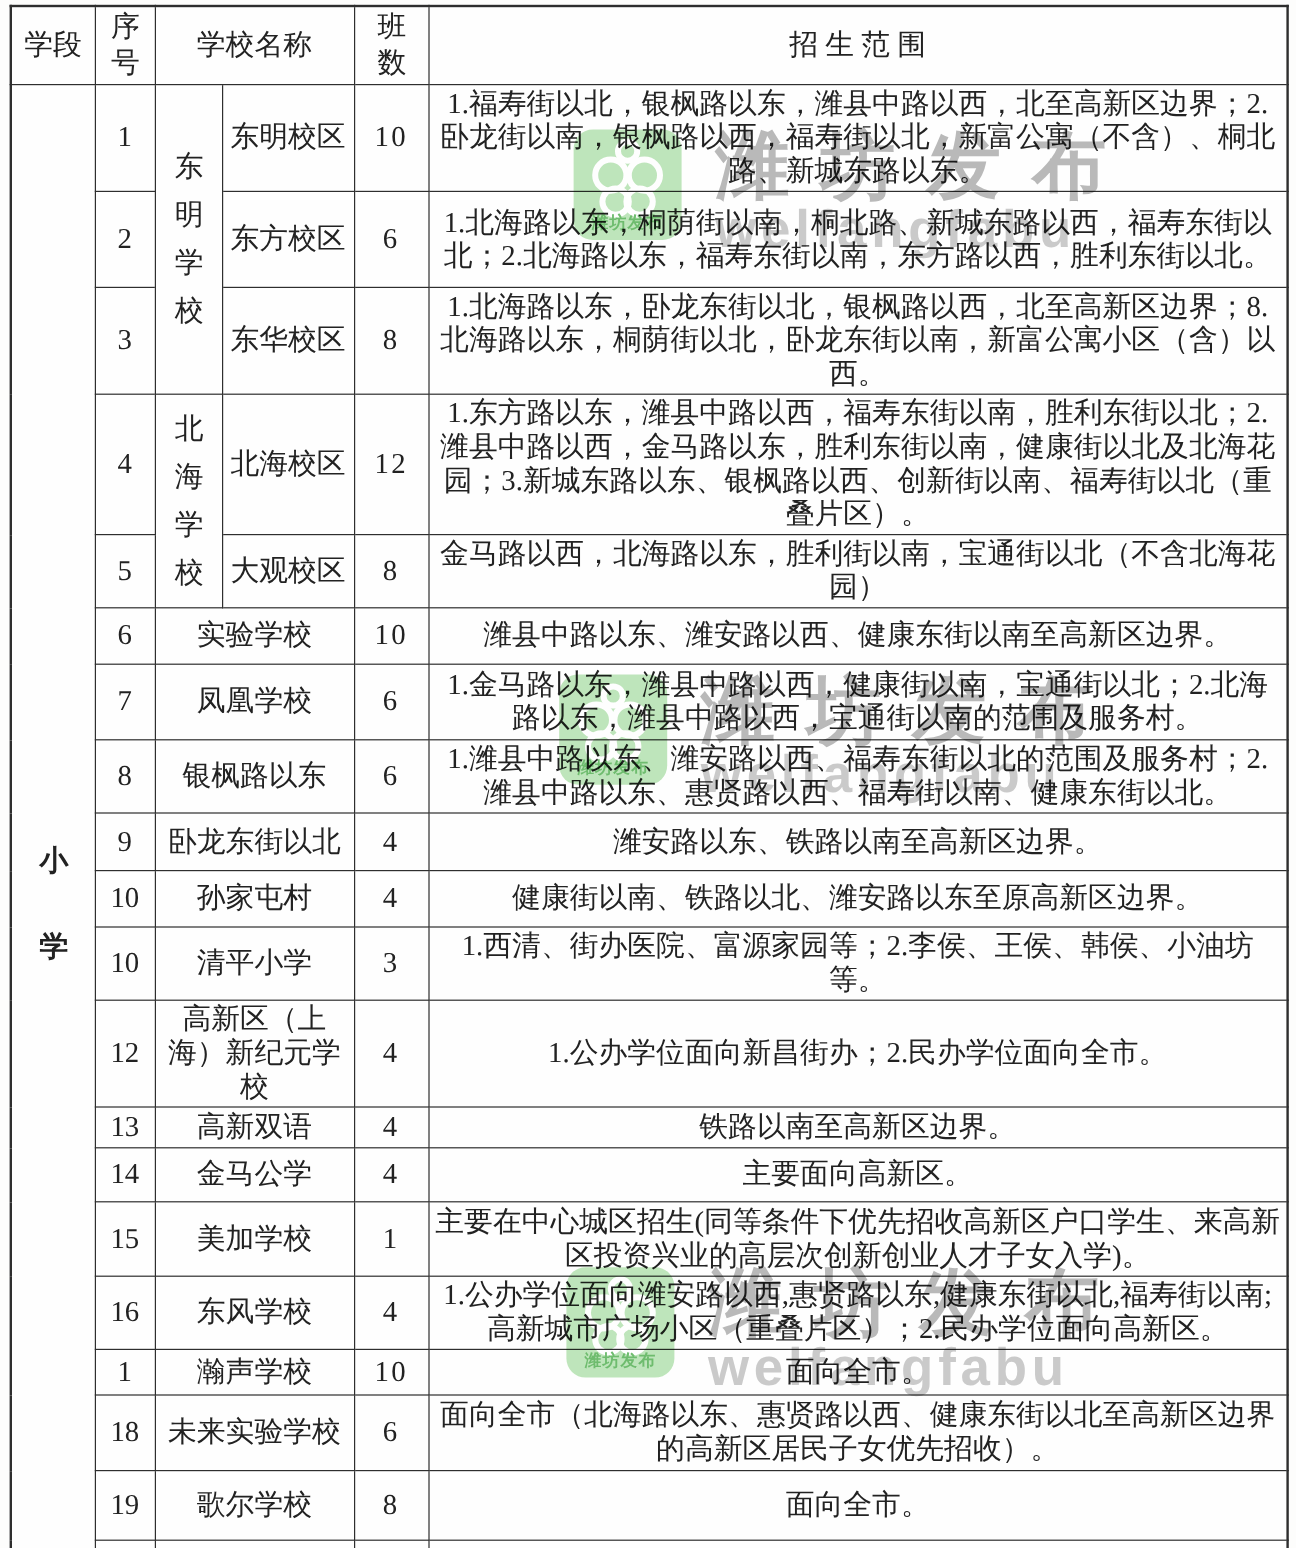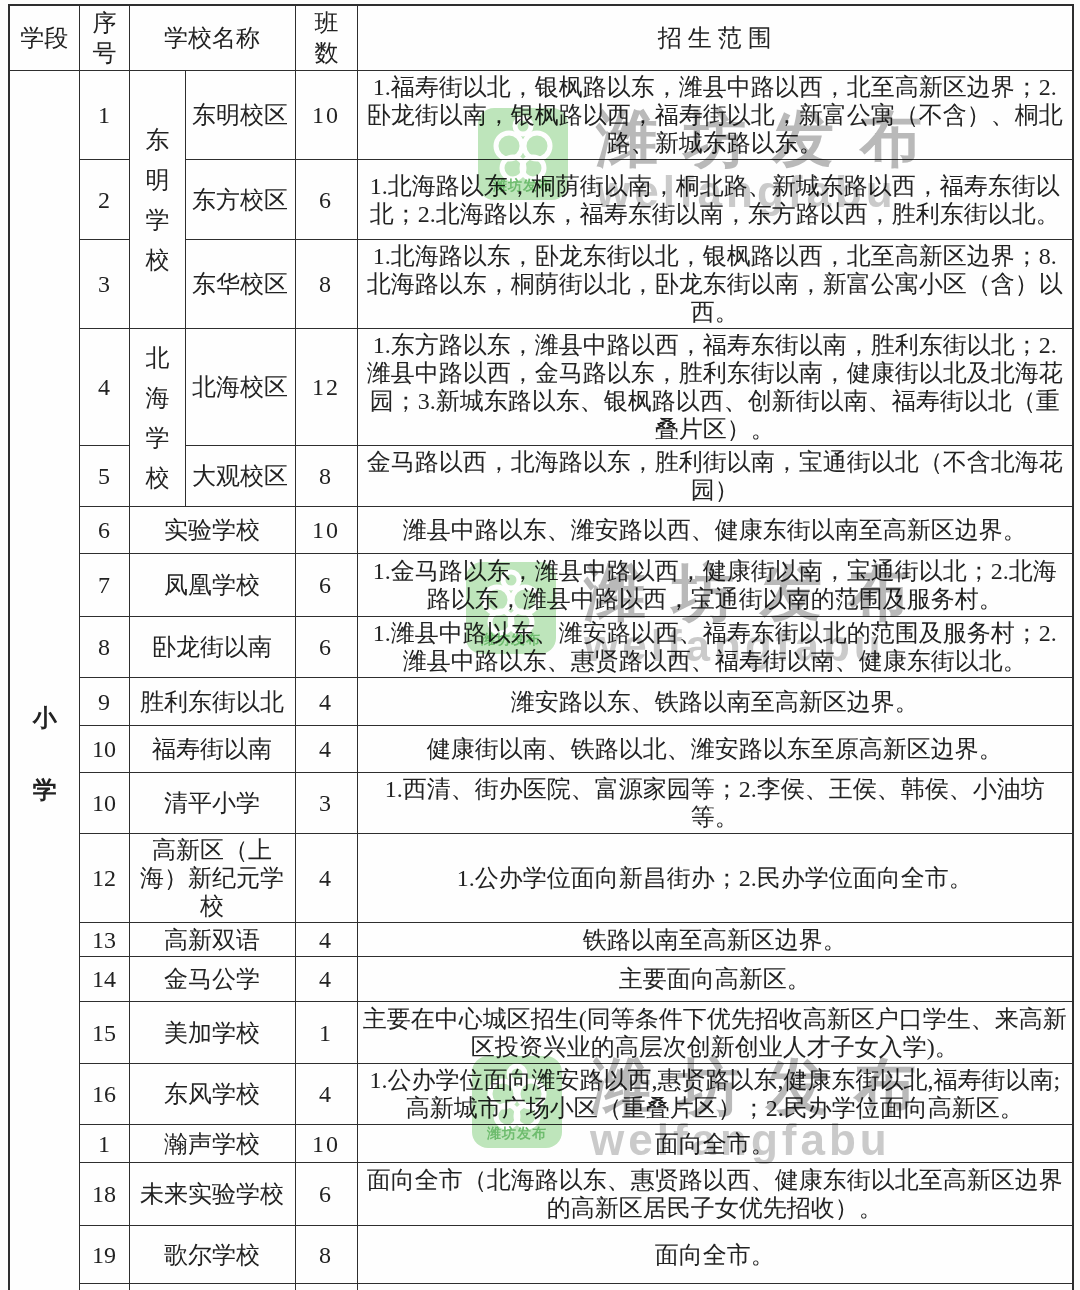--- a/index.html
+++ b/index.html
@@ -156,33 +156,33 @@
         <td class="scope">潍县中路以东、潍安路以西、健康东街以南至高新区边界。</td>
       </tr>
       <tr style="height:63px">
         <td>7</td>
         <td colspan="2">凤凰学校</td>
         <td class="num">6</td>
         <td class="scope">1.金马路以东，潍县中路以西，健康街以南，宝通街以北；2.北海路以东，潍县中路以西，宝通街以南的范围及服务村。</td>
       </tr>
       <tr style="height:60px">
         <td>8</td>
-        <td colspan="2">卧龙街以南</td>
+        <td colspan="2">银枫路以东</td>
         <td class="num">6</td>
         <td class="scope">1.潍县中路以东、潍安路以西、福寿东街以北的范围及服务村；2.潍县中路以东、惠贤路以西、福寿街以南、健康东街以北。</td>
       </tr>
       <tr style="height:48px">
         <td>9</td>
-        <td colspan="2">胜利东街以北</td>
+        <td colspan="2">卧龙东街以北</td>
         <td class="num">4</td>
         <td class="scope">潍安路以东、铁路以南至高新区边界。</td>
       </tr>
       <tr style="height:47px">
         <td>10</td>
-        <td colspan="2">福寿街以南</td>
+        <td colspan="2">孙家屯村</td>
         <td class="num">4</td>
         <td class="scope">健康街以南、铁路以北、潍安路以东至原高新区边界。</td>
       </tr>
       <tr style="height:47px">
         <td>10</td>
         <td colspan="2">清平小学</td>
         <td class="num">3</td>
         <td class="scope">1.西清、街办医院、富源家园等；2.李侯、王侯、韩侯、小油坊等。</td>
       </tr>
       <tr style="height:63px">

